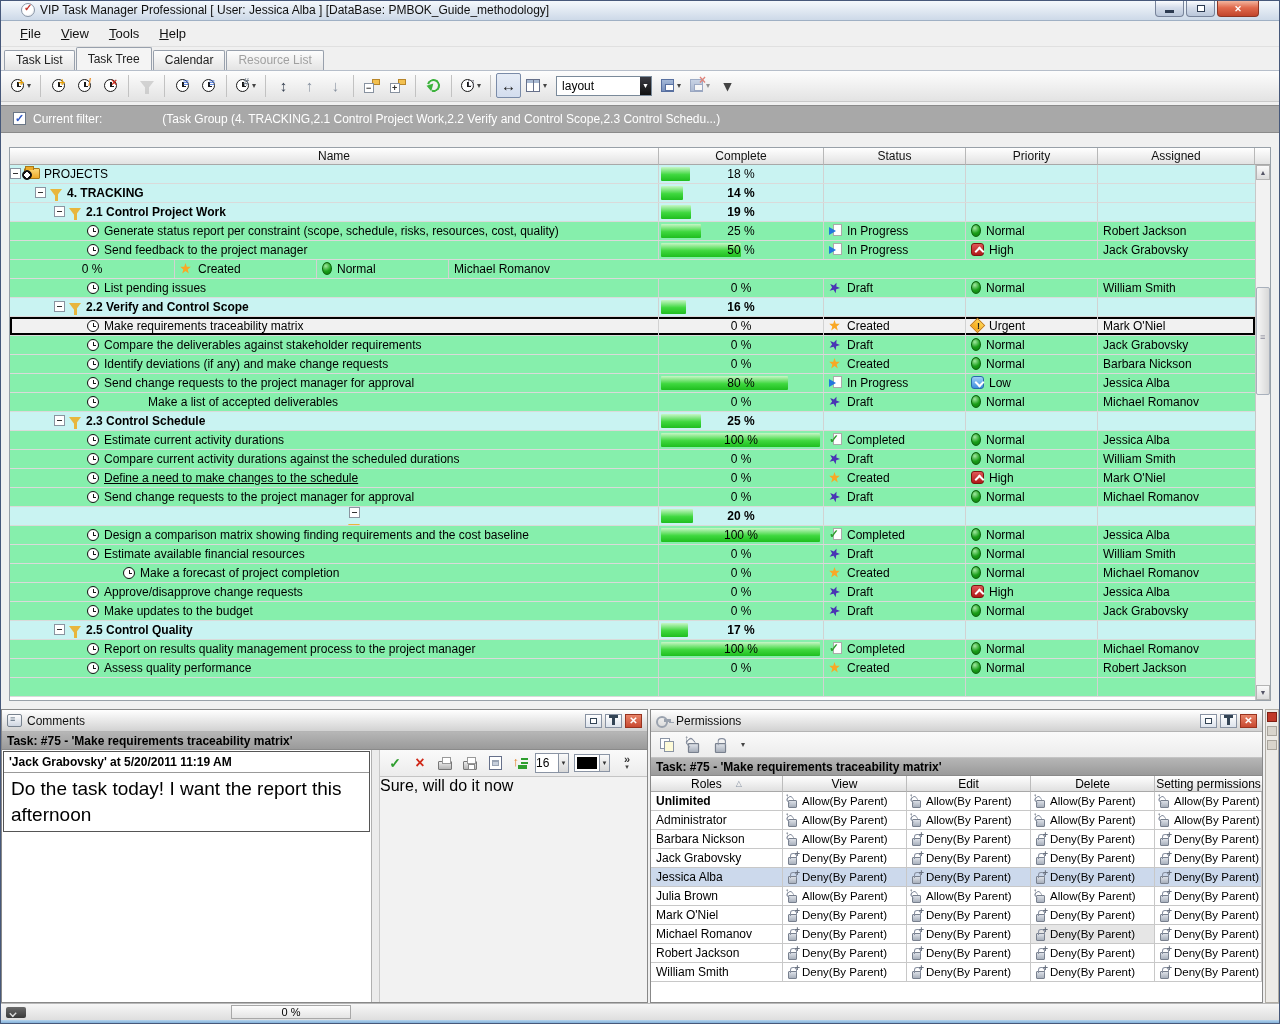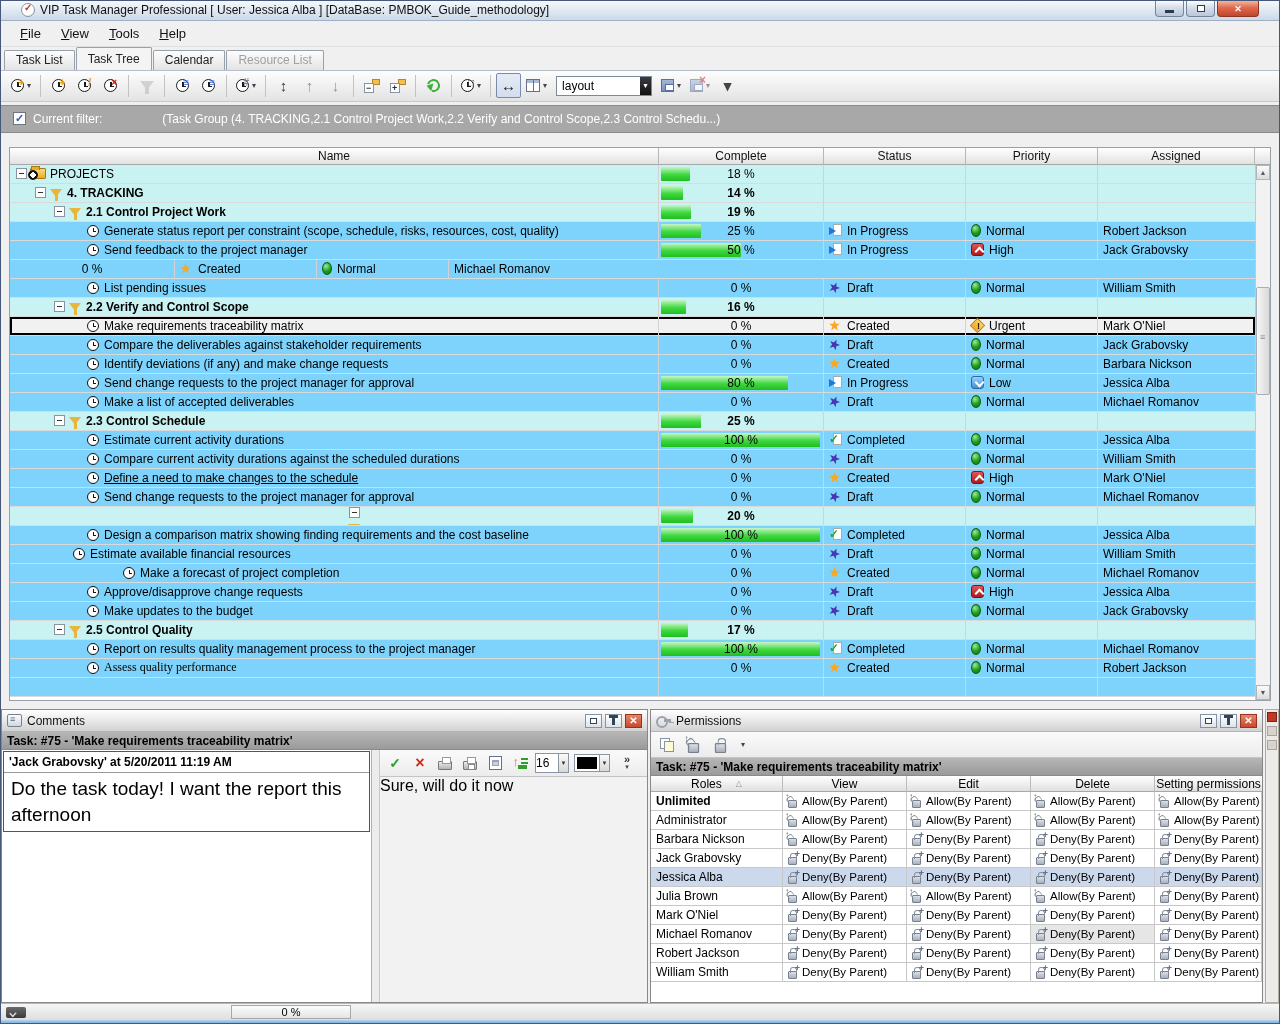--- a/index.html
+++ b/index.html
@@ -66,21 +66,21 @@
   .gap2{height:14px;background:#f0f0f0}
 
   
   .table-zone{height:557px;margin:0 8px;background:#fff;border:1px solid #98a0a8;display:flex;flex-direction:column;position:relative}
   .t-header{display:flex;height:17px;flex:0 0 auto}
   .th{background:linear-gradient(#ffffff,#e2e2e2);border-right:1px solid #b8b8b8;border-bottom:1px solid #a8a8a8;font-size:12px;color:#111;display:flex;align-items:center;justify-content:center}
   .th.name{flex:1}
   .th.complete{width:165px}.th.status{width:142px}.th.priority{width:132px}.th.assigned{width:157px}
   .th.sbspace{width:15px;border-right:none}
   .t-body{flex:1;overflow:hidden;position:relative;padding-right:15px}
-  .t-row{display:flex;height:19px;background:#7dd3fc;border-bottom:1px solid #dadada}
+  .t-row{display:flex;height:19px;background:#86efac;border-bottom:1px solid #dadada}
   .t-row.grp{background:var(--c-group_row)}
   .t-row.sel{background:#f1f1f1;box-shadow:inset 0 0 0 2px #000}
   .tc{border-right:1px solid #d2d2d2;display:flex;align-items:center;font-size:12px;color:#000;overflow:hidden;white-space:nowrap}
   .tc.cname{flex:1}
   .tc.ccomplete{width:165px;position:relative;justify-content:center}
   .tc.cstatus{width:142px;padding-left:5px;gap:5px}
   .tc.cpriority{width:132px;padding-left:5px;gap:5px}
   .tc.cassigned{width:157px;padding-left:5px;border-right:none}
   .grp .cname .lbl{font-weight:bold}
   .proj .cname .lbl{font-weight:normal}
@@ -353,21 +353,21 @@
     <div class="t-header">
       <div class="th name">Name</div>
       <div class="th complete">Complete</div>
       <div class="th status">Status</div>
       <div class="th priority">Priority</div>
       <div class="th assigned">Assigned</div>
       <div class="th sbspace"></div>
     </div>
     <div class="t-body" id="task-rows">
         <div class="t-row grp proj">
-          <div class="tc cname" style="padding-left: 6px;">
+          <div class="tc cname" style="">
             <span class="ico-expand"></span>
             <span class="ico-folder"></span>
             <span class="lbl">PROJECTS</span>
           </div>
           <div class="tc ccomplete">
             <span class="bar" style="width: 29px;"></span>
             <span class="pct">18 %</span>
           </div>
           <div class="tc cstatus"></div>
           <div class="tc cpriority"></div>
@@ -558,21 +558,21 @@
             </span>
             <span>In Progress</span>
           </div>
           <div class="tc cpriority">
             <span class="pr pr-low"></span>
             <span>Low</span>
           </div>
           <div class="tc cassigned">Jessica Alba</div>
         </div>
         <div class="t-row">
-          <div class="tc cname" style="padding-left: 63px;">
+          <div class="tc cname" style="padding-left: 63px; gap: 44px;">
             <span class="ico-clock"></span>
             <span class="lbl">Make a list of accepted deliverables</span>
           </div>
           <div class="tc ccomplete">
             <span class="pct">0 %</span>
           </div>
           <div class="tc cstatus">
             <span class="st st-draft"></span>
             <span>Draft</span>
           </div>
@@ -700,21 +700,21 @@
             </span>
             <span>Completed</span>
           </div>
           <div class="tc cpriority">
             <span class="pr pr-normal"></span>
             <span>Normal</span>
           </div>
           <div class="tc cassigned">Jessica Alba</div>
         </div>
         <div class="t-row">
-          <div class="tc cname" style="padding-left: 49px;">
+          <div class="tc cname" style="padding-left: 63px;">
             <span class="ico-clock"></span>
             <span class="lbl">Estimate available financial resources</span>
           </div>
           <div class="tc ccomplete">
             <span class="pct">0 %</span>
           </div>
           <div class="tc cstatus">
             <span class="st st-draft"></span>
             <span>Draft</span>
           </div>
@@ -807,21 +807,21 @@
             </span>
             <span>Completed</span>
           </div>
           <div class="tc cpriority">
             <span class="pr pr-normal"></span>
             <span>Normal</span>
           </div>
           <div class="tc cassigned">Michael Romanov</div>
         </div>
         <div class="t-row">
-          <div class="tc cname" style="padding-left: 63px; font-family: Liberation Serif, serif;">
+          <div class="tc cname" style="padding-left: 63px;">
             <span class="ico-clock"></span>
             <span class="lbl">Assess quality performance</span>
           </div>
           <div class="tc ccomplete">
             <span class="pct">0 %</span>
           </div>
           <div class="tc cstatus">
             <span class="st st-created"></span>
             <span>Created</span>
           </div>

